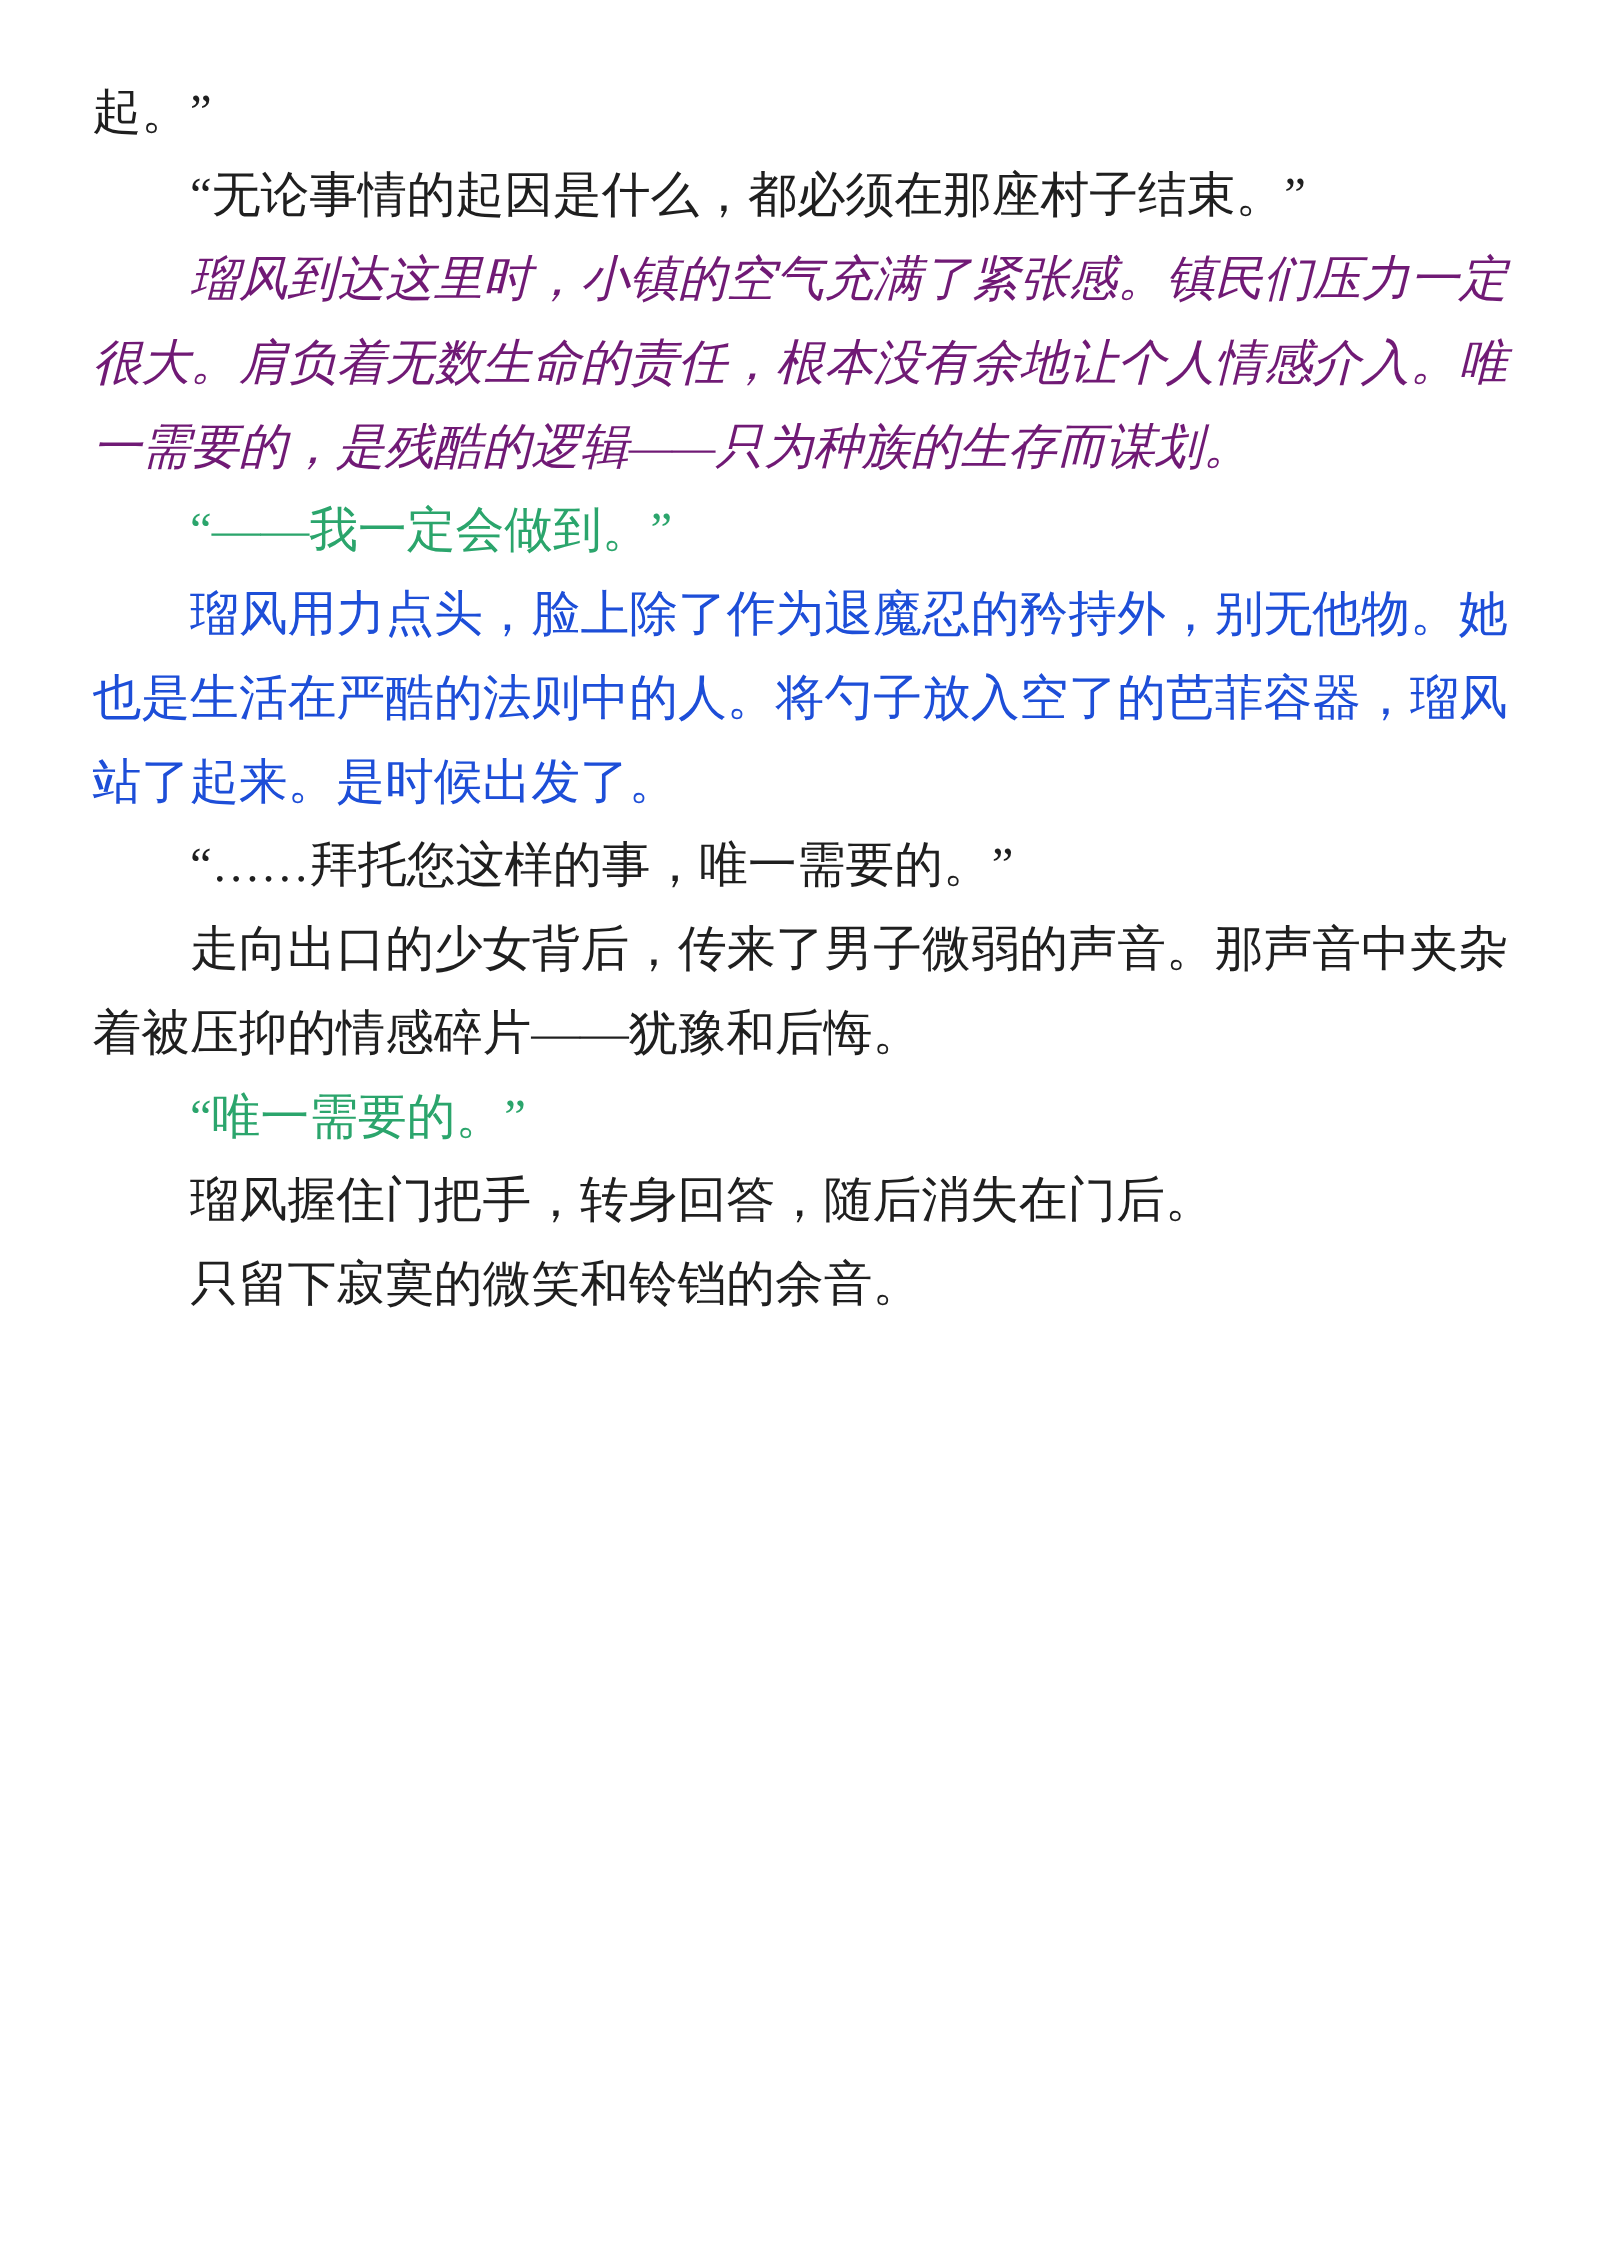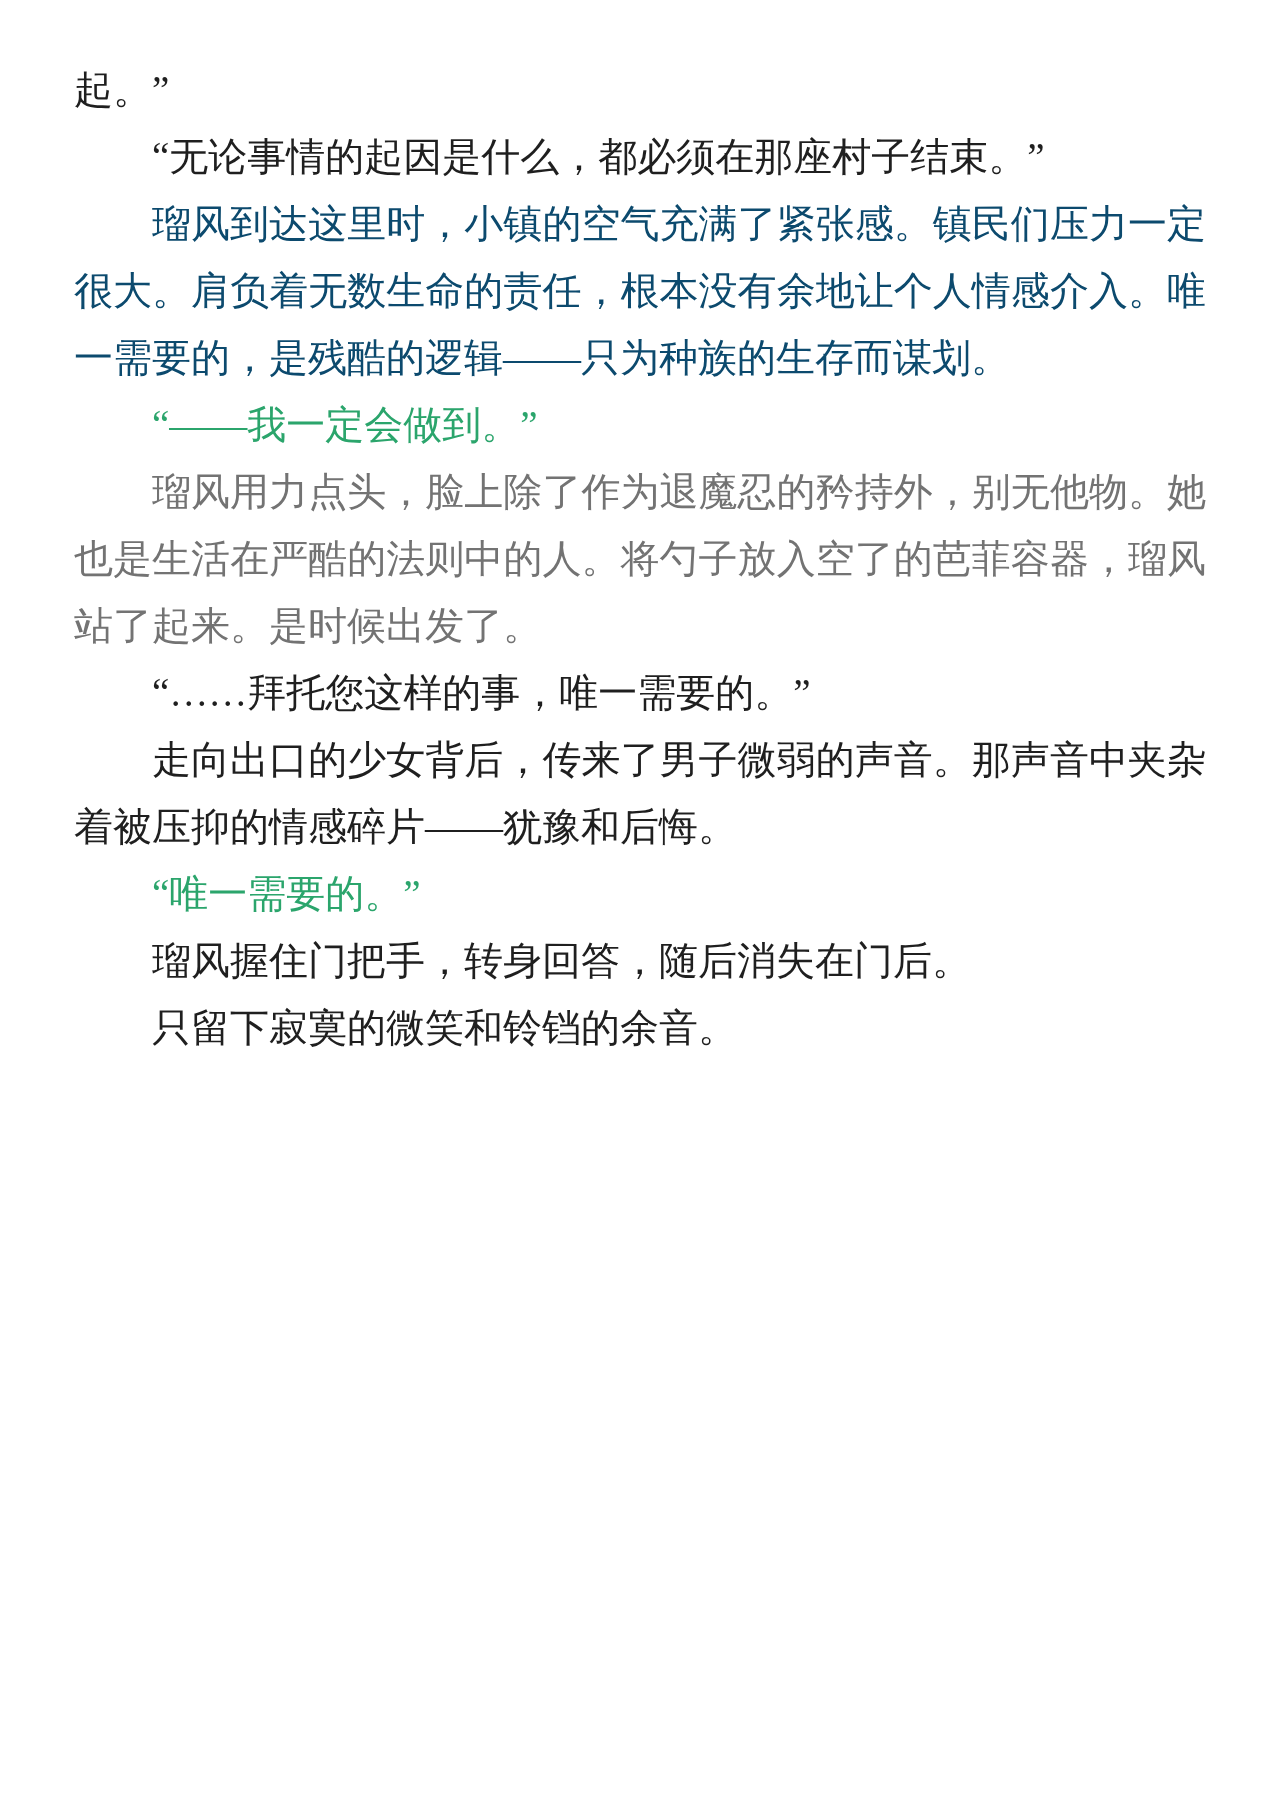--- a/index.html
+++ b/index.html
@@ -35,22 +35,22 @@
     color: #2ba56c;
   }
 </style>
 </head>
 <body>
 
 <div class="page" style="background: rgb(255, 255, 255);">
   <div>
     <p class="para first" style="color: rgb(31, 31, 31);">起。”</p>
     <p class="para" style="color: rgb(31, 31, 31);">“无论事情的起因是什么，都必须在那座村子结束。”</p>
-    <p class="para" style="color: #0c4a6e;">瑠风到达这里时，小镇的空气充满了紧张感。镇民们压力一定很大。肩负着无数生命的责任，根本没有余地让个人情感介入。唯一需要的，是残酷的逻辑——只为种族的生存而谋划。</p>
+    <p class="para" style="color: #701a75; font-style: italic;">瑠风到达这里时，小镇的空气充满了紧张感。镇民们压力一定很大。肩负着无数生命的责任，根本没有余地让个人情感介入。唯一需要的，是残酷的逻辑——只为种族的生存而谋划。</p>
     <p class="para green" style="color: rgb(43, 165, 108);">“——我一定会做到。”</p>
-    <p class="para" style="color: #737373;">瑠风用力点头，脸上除了作为退魔忍的矜持外，别无他物。她也是生活在严酷的法则中的人。将勺子放入空了的芭菲容器，瑠风站了起来。是时候出发了。</p>
+    <p class="para" style="color: #1d4ed8;">瑠风用力点头，脸上除了作为退魔忍的矜持外，别无他物。她也是生活在严酷的法则中的人。将勺子放入空了的芭菲容器，瑠风站了起来。是时候出发了。</p>
     <p class="para" style="color: rgb(31, 31, 31);">“……拜托您这样的事，唯一需要的。”</p>
     <p class="para" style="color: rgb(31, 31, 31);">走向出口的少女背后，传来了男子微弱的声音。那声音中夹杂着被压抑的情感碎片——犹豫和后悔。</p>
     <p class="para green" style="color: rgb(43, 165, 108);">“唯一需要的。”</p>
     <p class="para" style="color: rgb(31, 31, 31);">瑠风握住门把手，转身回答，随后消失在门后。</p>
     <p class="para" style="color: rgb(31, 31, 31);">只留下寂寞的微笑和铃铛的余音。</p>
   </div>
 </div>
 
 </body></html>

